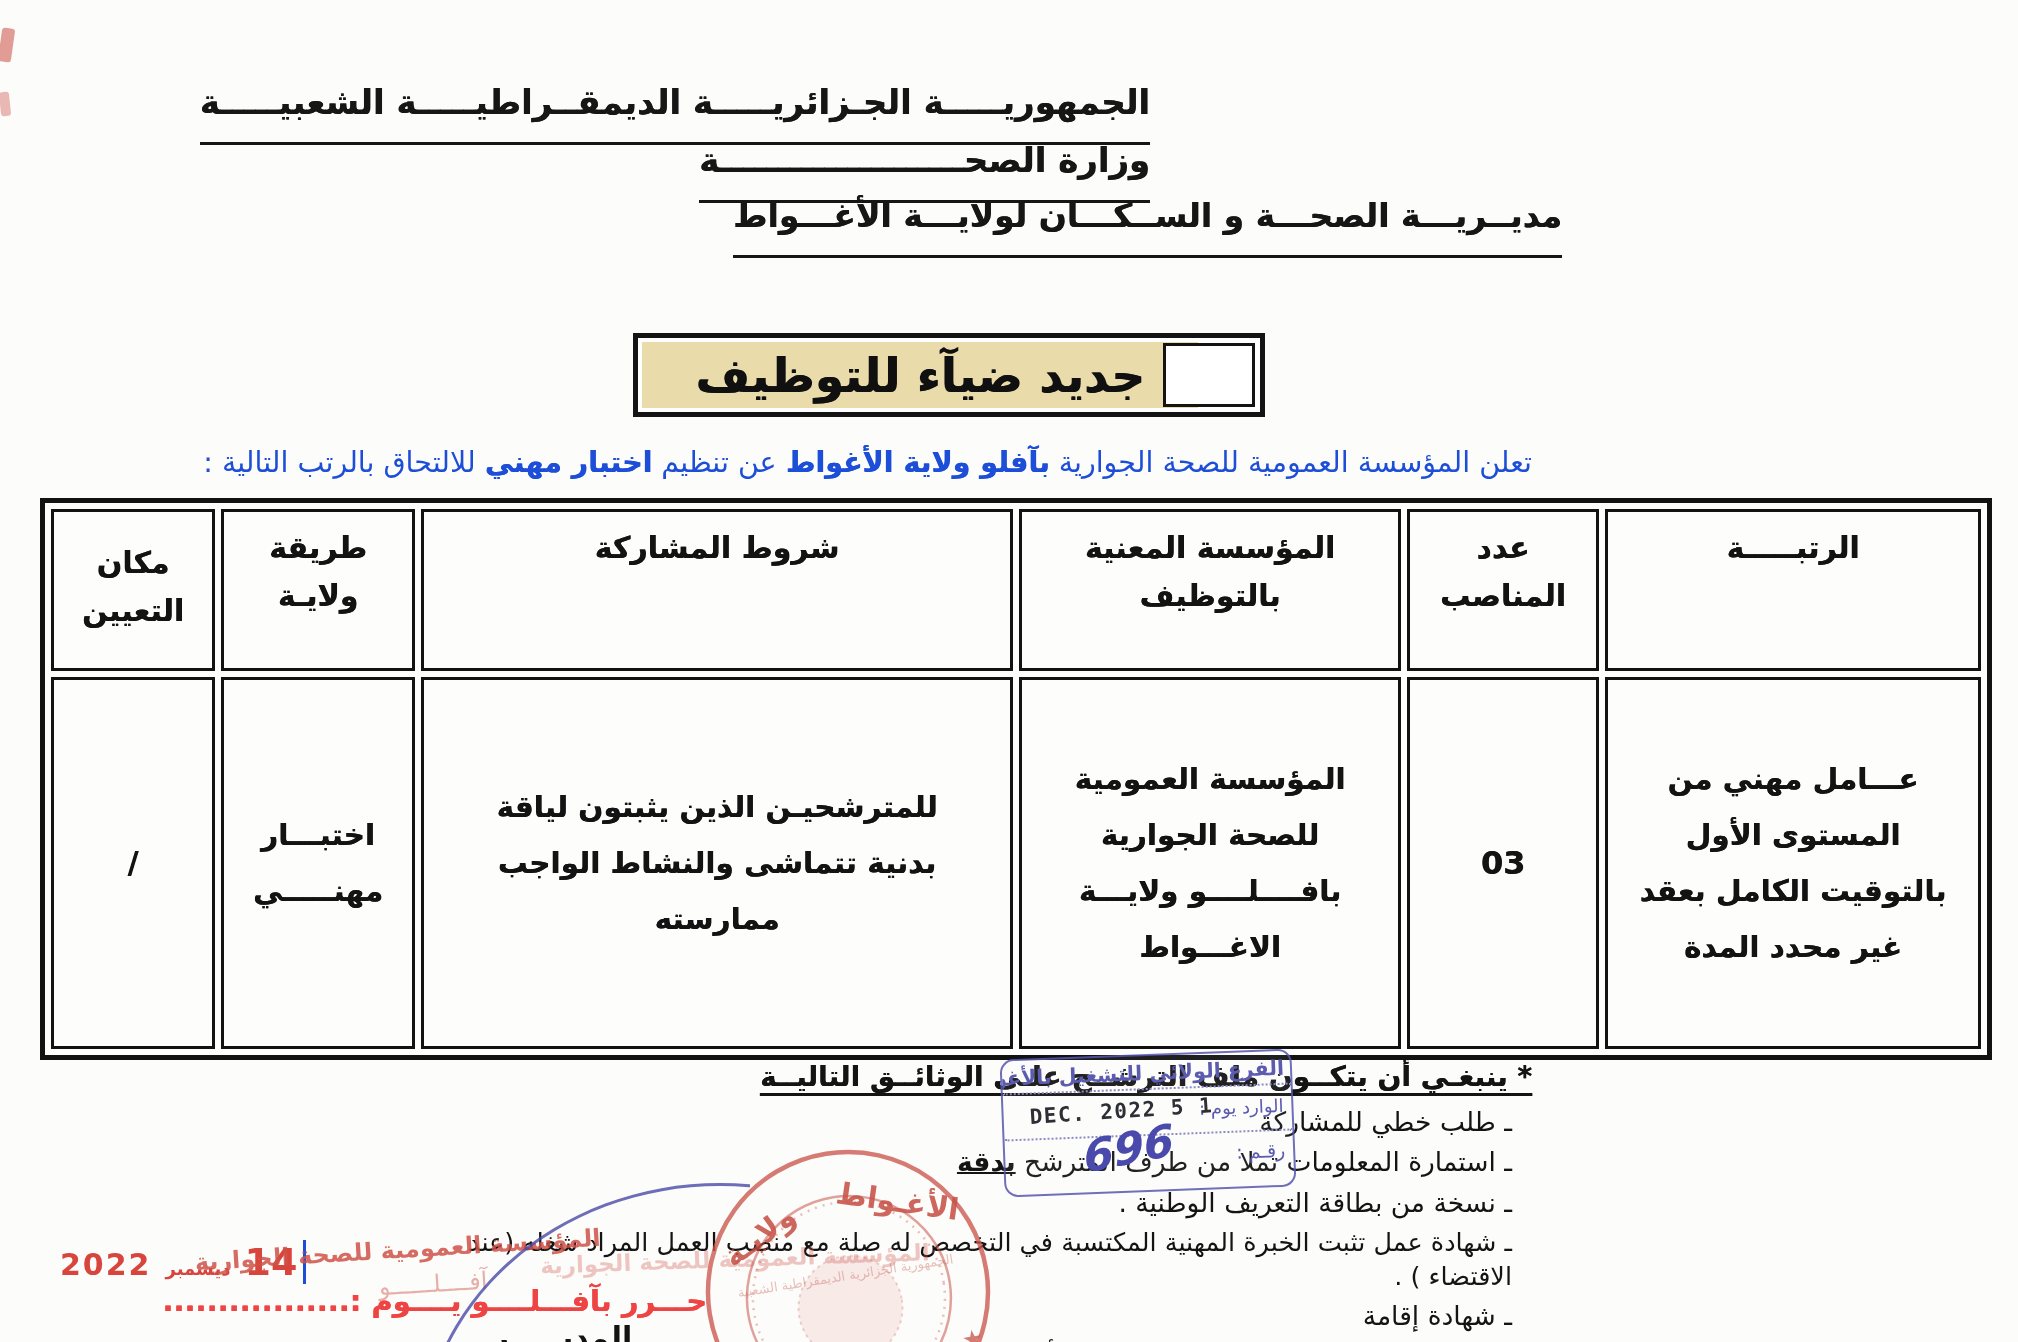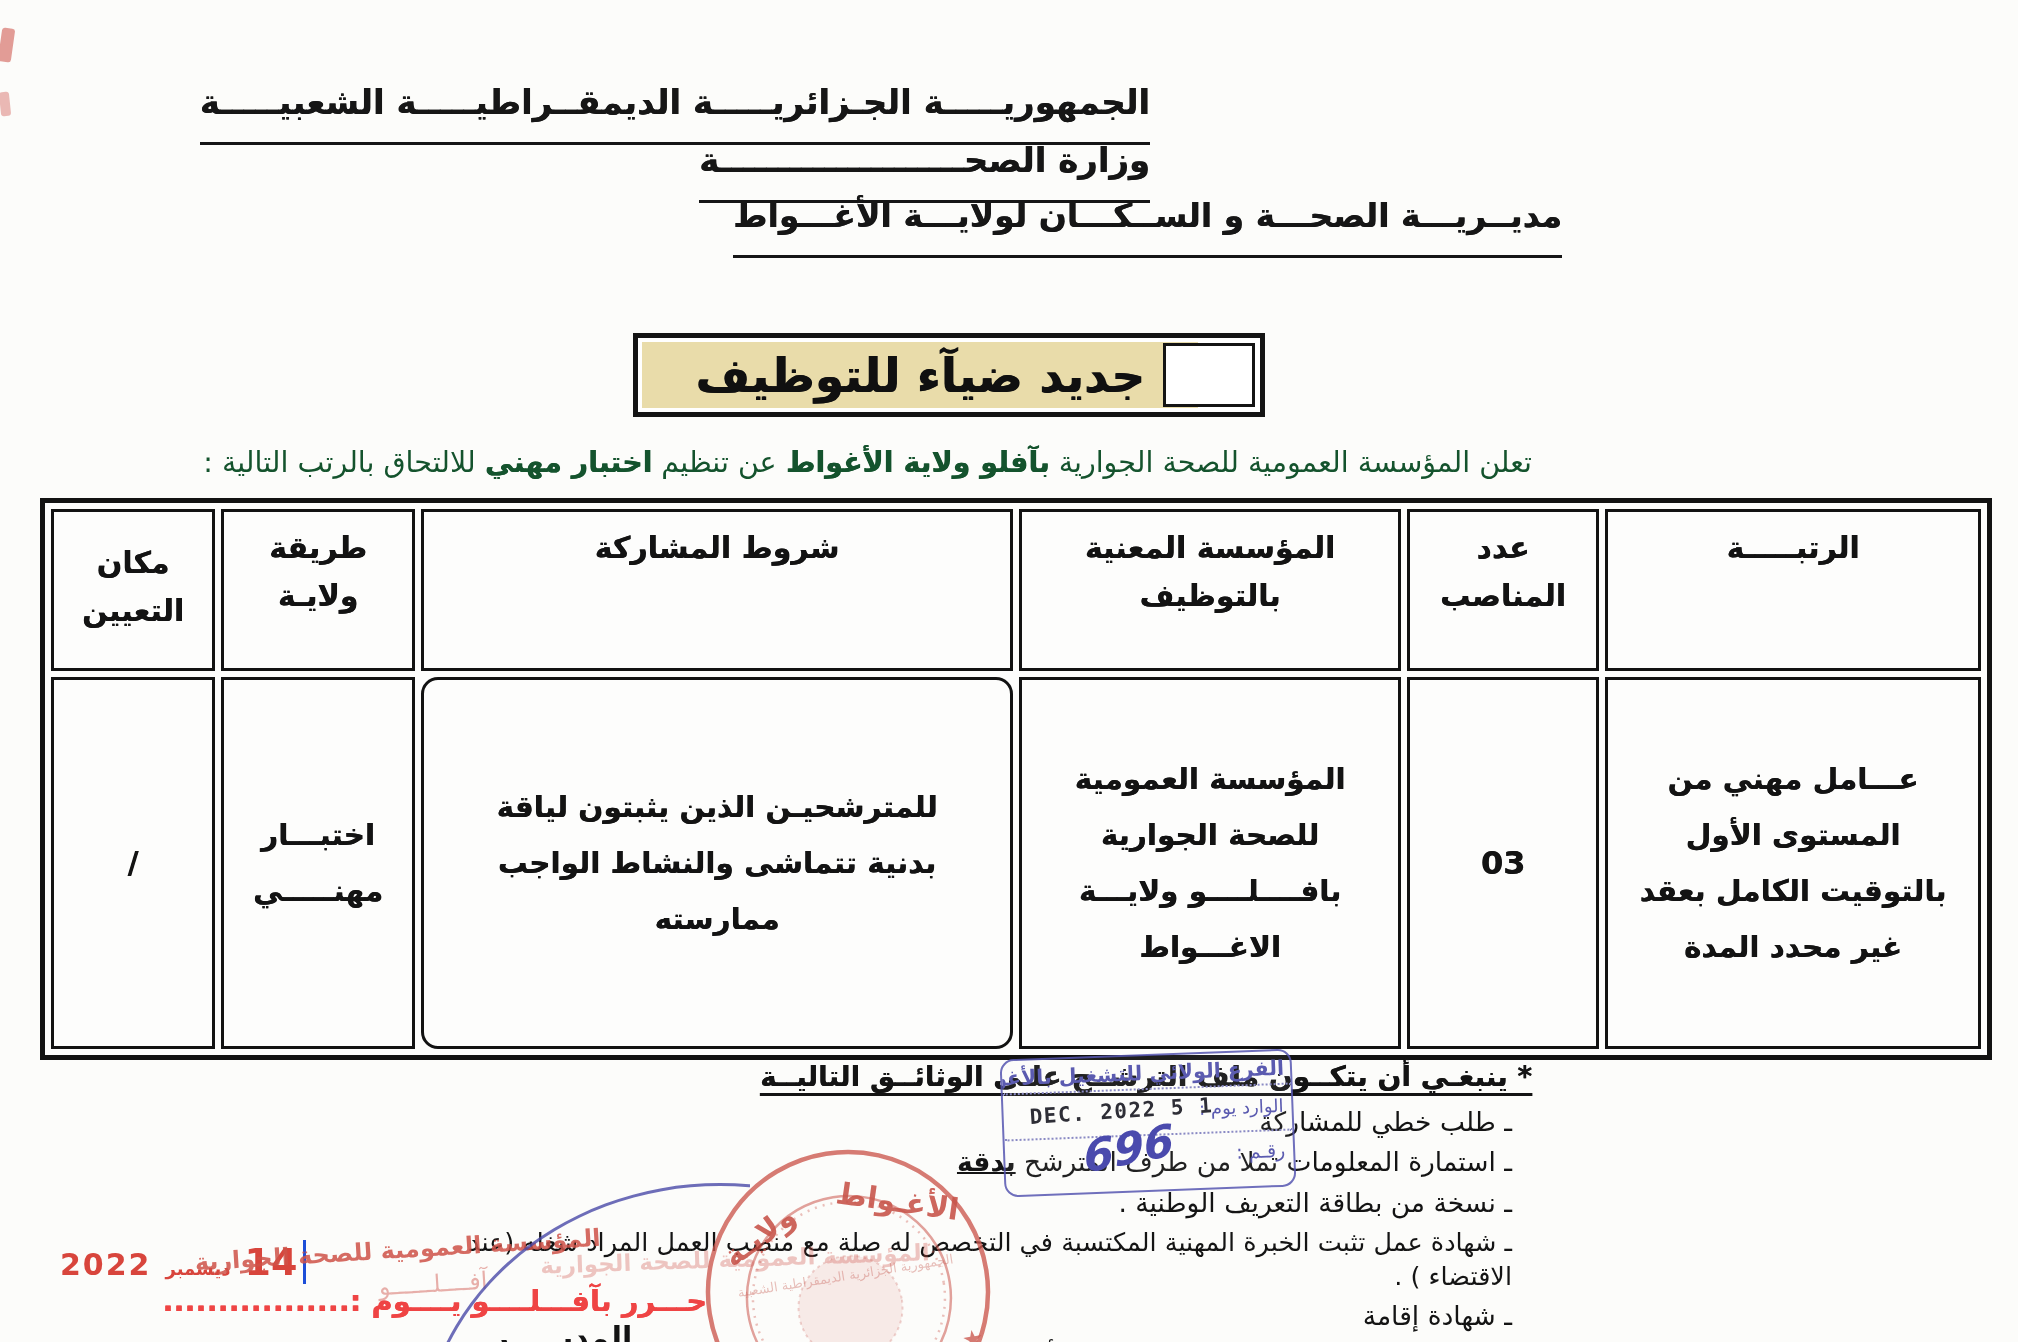--- a/index.html
+++ b/index.html
@@ -18,21 +18,21 @@
 
   
   .banner{position:absolute;left:633px;top:333px;width:632px;height:84px;
           border:5px solid #141414;background:#fff;box-sizing:border-box;}
   .banner-beige{position:absolute;left:4px;top:4px;bottom:4px;width:556px;background:#e9dcaa;
           display:flex;align-items:center;justify-content:center;}
   .banner-title{font-size:47px;font-weight:bold;color:#101010;text-shadow:.8px 0 currentColor;white-space:nowrap;}
   .banner-white{position:absolute;right:5px;top:5px;bottom:5px;width:92px;border:3px solid #141414;background:#fff;box-sizing:border-box;}
 
   
-  .announce{position:absolute;right:486px;top:446px;font-size:28.5px;white-space:nowrap;color:#14532d;}
+  .announce{position:absolute;right:486px;top:446px;font-size:28.5px;white-space:nowrap;color:#1d4ed8;}
   .announce b{text-shadow:.5px 0 currentColor;}
 
   
   table.jobs{position:absolute;left:40px;top:498px;width:1950px;height:558px;
         border-collapse:separate;border-spacing:6px;border:5px solid #121212;
         table-layout:fixed;background:#fdfdfc;direction:rtl;}
   table.jobs th,table.jobs td{border:3.5px solid #121212;box-sizing:border-box;
         font-weight:bold;color:#131313;text-align:center;padding:6px 12px;background:#fdfdfc;
         text-shadow:.4px 0 currentColor;}
   table.jobs thead tr{height:162px;}
@@ -133,21 +133,21 @@
         <th>شروط المشاركة</th>
         <th>طريقة ولايـة</th>
         <th class="vmid">مكان التعيين</th>
       </tr>
     </thead>
     <tbody>
       <tr>
         <td>عـــامل مهني من المستوى الأول بالتوقيت الكامل بعقد غير محدد المدة</td>
         <td style="font-size:32px;">03</td>
         <td>المؤسسة العمومية للصحة الجوارية بافــــلــــو ولايـــة الاغـــواط</td>
-        <td style="padding:0 64px;border-radius:17px;">للمترشحيـن الذين يثبتون لياقة بدنية تتماشى والنشاط الواجب ممارسته</td>
+        <td style="padding:0 64px;">للمترشحيـن الذين يثبتون لياقة بدنية تتماشى والنشاط الواجب ممارسته</td>
         <td>اختبـــار مهنـــــي</td>
         <td>/</td>
       </tr>
     </tbody>
   </table>
 
   <div class="docs">
     <div class="heading">* ينبغـي أن يتكــون ملف الترشــح علـى الوثائــق التاليــة</div>
     <div class="item">ـ طلب خطي للمشاركة</div>
     <div class="item"><span>ـ استمارة المعلومات تملا من طرف المترشح </span><span class="emph">بدقة</span></div>

